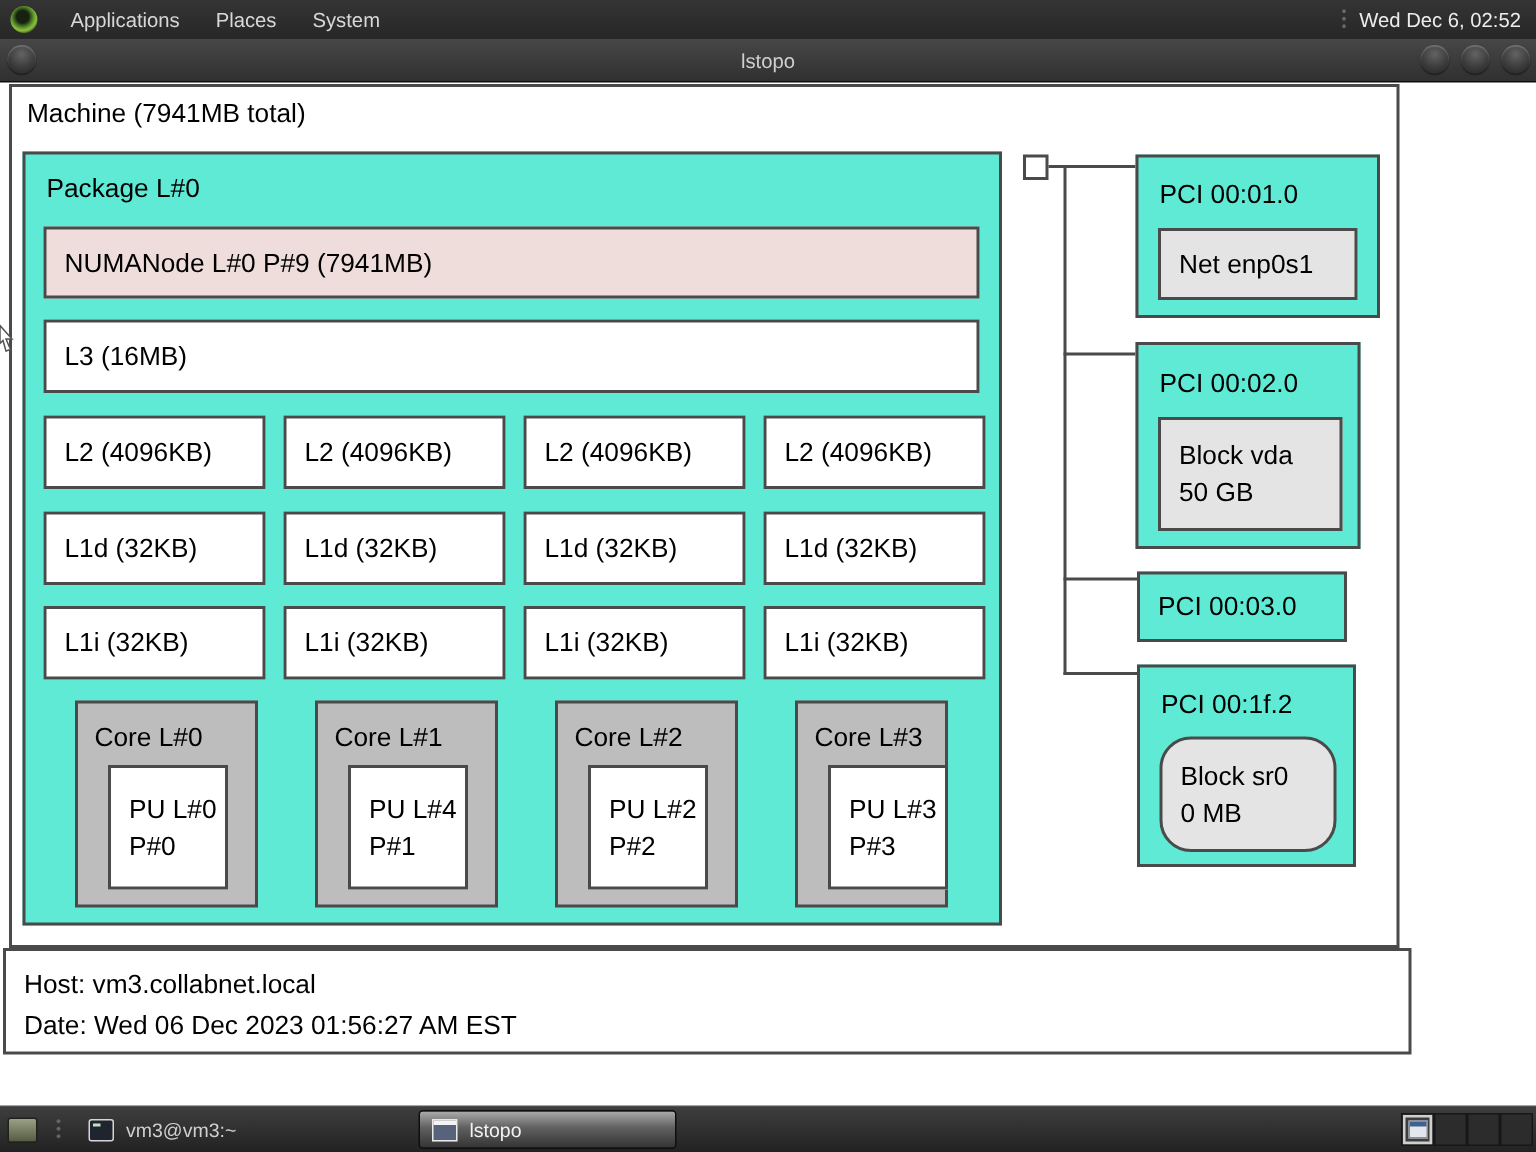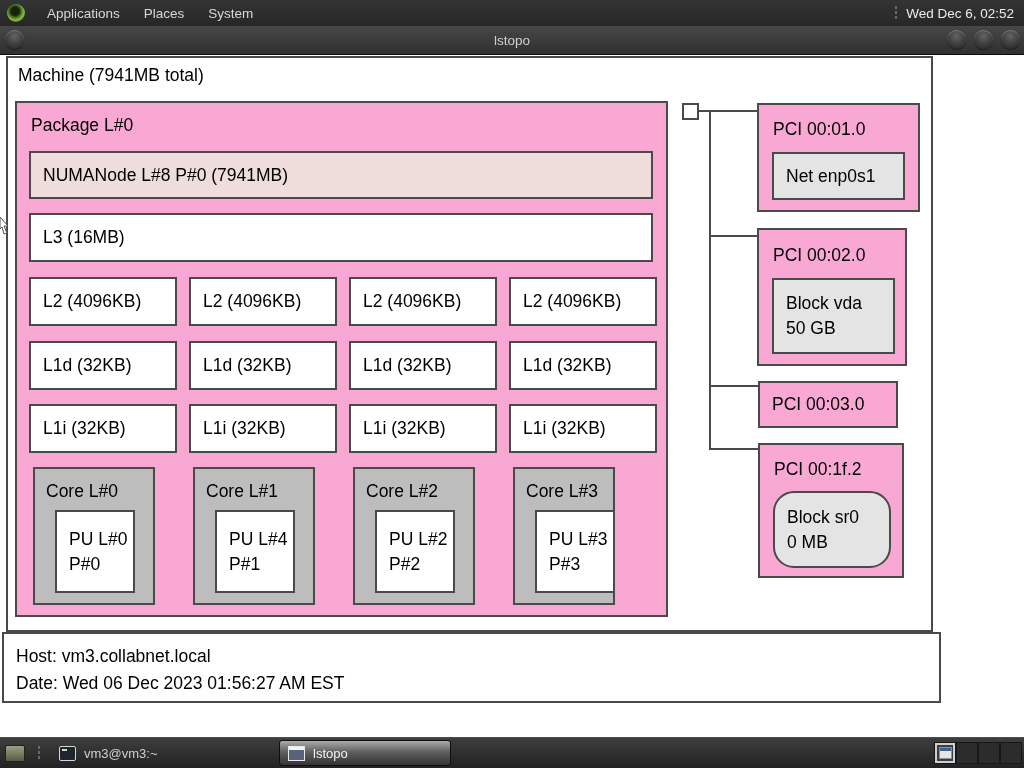--- a/index.html
+++ b/index.html
@@ -24,21 +24,21 @@
             background:linear-gradient(#474747,#303030);border-bottom:1px solid #0d0d0d;}
   .orb{position:absolute;width:19px;height:19px;border-radius:50%;top:4px;
        background:radial-gradient(circle at 50% 32%, #636363, #3c3c3c 55%, #262626 95%);
        box-shadow:inset 0 1px 1px rgba(255,255,255,.25), 0 1px 1px rgba(0,0,0,.5);}
   .win-title{position:absolute;left:0;right:0;top:0;height:28px;display:flex;
              align-items:center;justify-content:center;color:#cfcfcf;font-size:13.5px;}
 
   
   .box{position:absolute;border:2px solid #4a4a4a;box-sizing:border-box;color:#000;
        font-size:17.5px;}
-  .bg-white{background:#ffffff;} .bg-green{background:#f9a8d4;}
+  .bg-white{background:#ffffff;} .bg-green{background:#5eead4;}
   .bg-pink{background:#eedddb;} .bg-core{background:#bdbdbd;} .bg-dev{background:#e4e4e4;}
   .vcenter{display:flex;align-items:center;padding-left:12px;}
   .lines{display:flex;flex-direction:column;justify-content:center;padding-left:12px;line-height:25px;}
   .corner-label{position:absolute;left:13px;top:11px;}
   .flexrow{position:absolute;display:flex;}
   .line{position:absolute;background:#4a4a4a;}
 
   
   .legend{position:absolute;left:2px;top:632px;width:939px;height:71px;
           border:2px solid #4a4a4a;box-sizing:border-box;background:#fff;
@@ -93,21 +93,21 @@
   </div>
 
   <div class="box bg-white" style="left:6px;top:56px;width:927px;height:576px;">
     <div class="corner-label" style="left:10px;top:7px;">Machine (7941MB total)</div>
   </div>
 
   <div class="box bg-green" style="left:15px;top:101px;width:653px;height:516px;">
     <div class="corner-label" style="left:14px;top:12px;">Package L#0</div>
 
     <div class="box bg-pink vcenter" style="left:12px;top:48px;width:624px;height:48px;">
-      <span>NUMANode L#8 P#0 (7941MB)</span>
+      <span>NUMANode L#0 P#9 (7941MB)</span>
     </div>
 
     <div class="box bg-white vcenter" style="left:12px;top:110px;width:624px;height:49px;">
       <span>L3 (16MB)</span>
     </div>
 
     <div class="flexrow" style="left:12px;top:174px;gap:12px;align-items:flex-end;">
       <div class="box bg-white vcenter" style="position:relative;width:148px;height:49px;">
         <span>L2 (4096KB)</span>
         </div>
@@ -146,21 +146,21 @@
         </div>
       <div class="box bg-white vcenter" style="position:relative;width:148px;height:49px;">
         <span>L1i (32KB)</span>
         </div>
       <div class="box bg-white vcenter" style="position:relative;width:148px;height:49px;">
         <span>L1i (32KB)</span>
         </div>
     </div>
 
     <div class="flexrow" style="left:16px;top:364px;gap:38px;">
-      <div class="box bg-core" style="position:relative;width:122px;height:138px;">
+      <div class="box bg-core" style="position:relative;width:122px;height:138px;margin-left:17px;">
         <div class="corner-label" style="left:11px;top:12px;">Core L#0</div>
         <div class="box bg-white lines" style="left:20px;top:41px;width:80px;height:83px;">
           <span>PU L#0</span>
           <span>P#0</span>
         </div>
       </div>
       <div class="box bg-core" style="position:relative;width:122px;height:138px;">
         <div class="corner-label" style="left:11px;top:12px;">Core L#1</div>
         <div class="box bg-white lines" style="left:20px;top:41px;width:80px;height:83px;">
           <span>PU L#4</span>

